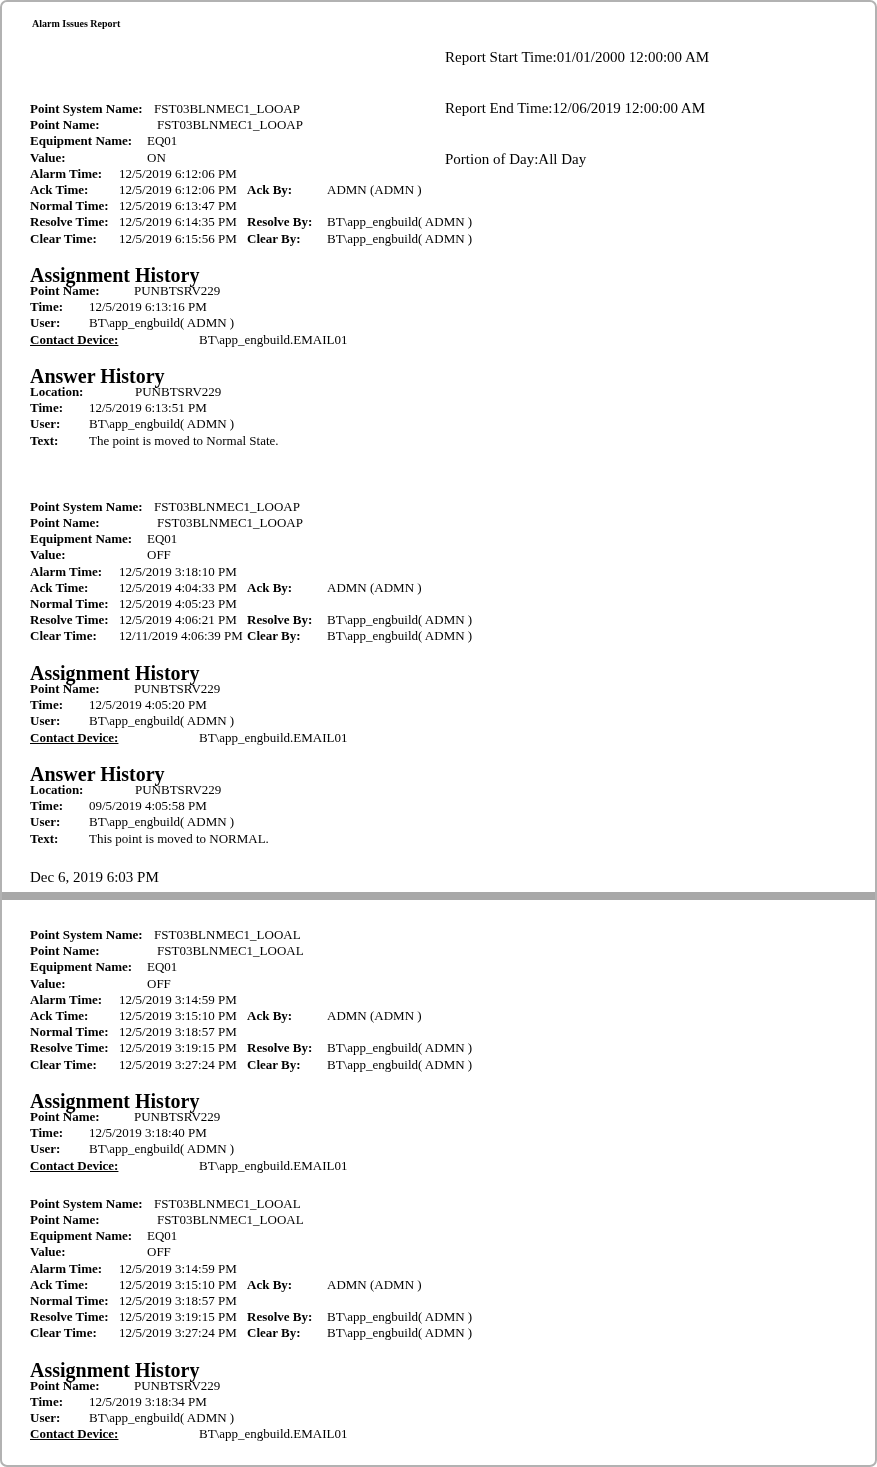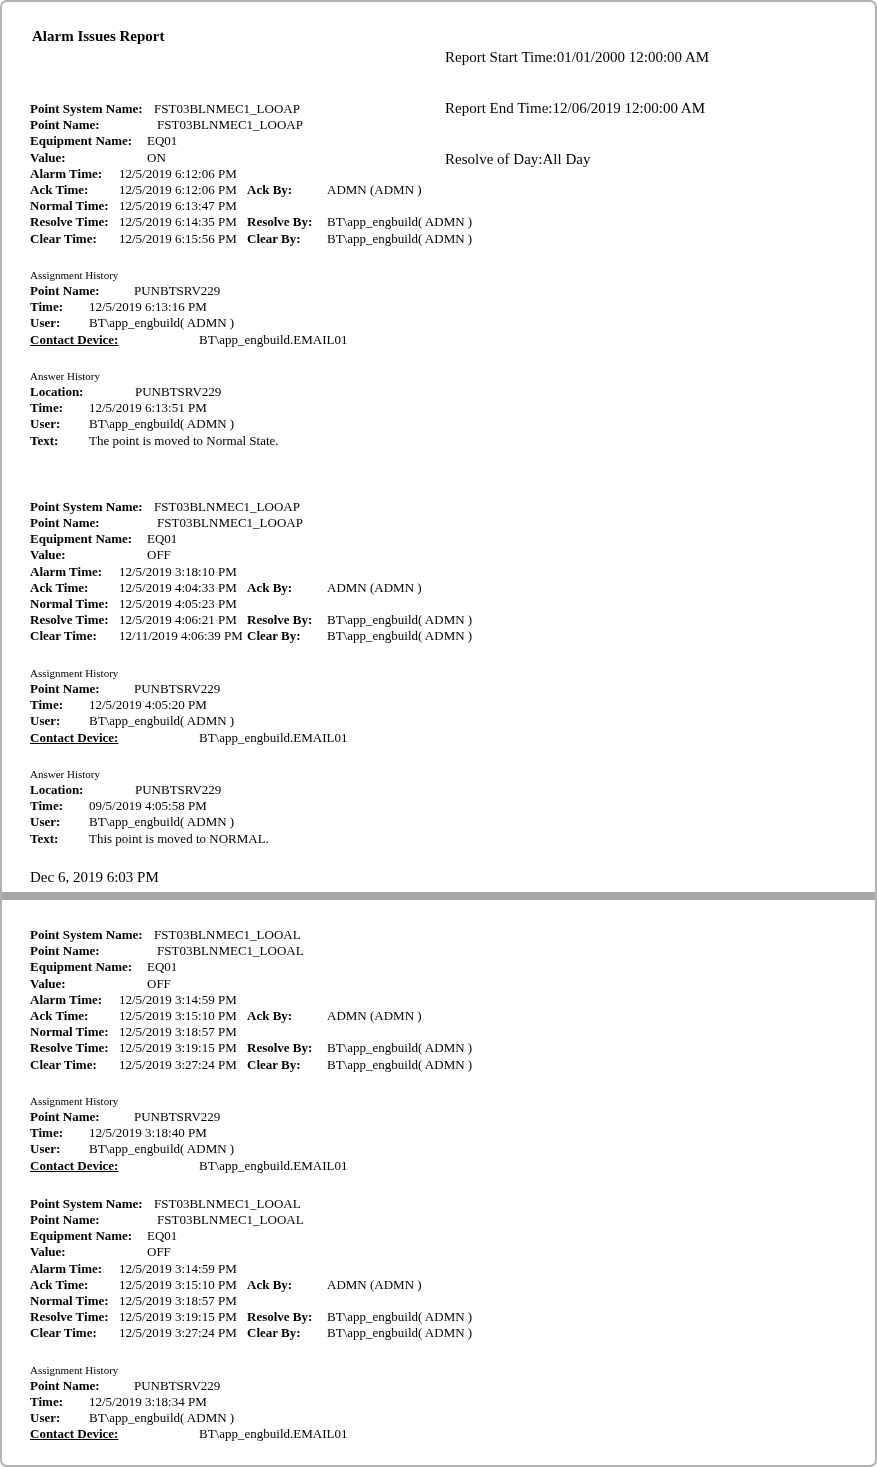--- a/index.html
+++ b/index.html
@@ -7,24 +7,24 @@
   .canvas{
     position:relative;width:877px;height:1467px;box-sizing:border-box;
     border:2px solid #b2b2b2;border-radius:7px;overflow:hidden;background:#fff;
   }
   .page{position:relative;box-sizing:border-box;padding-left:28px;padding-right:10px;}
   .page1{height:890px;}
   .page2{height:660px;padding-top:27px;}
   .divider{height:8px;background:#a8a8a8;}
   .bottom-divider{height:7px;}
   .page-header{position:relative;height:99px;}
-  .report-title{position:absolute;left:2px;top:26px;font-size:15px;font-weight:bold;white-space:pre;}
+  .report-title{position:absolute;left:2px;top:16px;font-size:10px;font-weight:bold;white-space:pre;}
   .header-right{position:absolute;left:415px;top:13px;font-size:15px;line-height:17px;white-space:pre;}
   .row{font-size:13px;line-height:16.2px;white-space:pre;}
-  .hist-h{font-size:11px;line-height:16.2px;font-weight:normal;white-space:pre;}
+  .hist-h{font-size:20px;line-height:16.2px;font-weight:bold;white-space:pre;}
   .lbl{font-weight:bold;display:inline-block;}
   .val{font-weight:normal;}
   .tv{display:inline-block;min-width:128px;}
   .w124{min-width:124px;} .w127{min-width:127px;} .w117{min-width:117px;}
   .w89{min-width:89px;}  .w80{min-width:80px;}
   .w104{min-width:104px;} .w59{min-width:59px;} .w169{min-width:169px;text-decoration:underline;} .w105{min-width:105px;}
   .history{margin-top:20px;}
   .entry{margin-bottom:22px;}
   #p1e .entry:first-child{margin-bottom:50px;}
   .page-footer{font-size:15px;white-space:pre;}
@@ -32,21 +32,21 @@
 </head>
 <body>
 
 <div class="canvas">
   <div class="page page1">
     <div class="page-header">
       <div class="report-title">Alarm Issues Report</div>
       <div class="header-right">
         <div>Report Start Time:01/01/2000 12:00:00 AM</div>
         <div>Report End Time:12/06/2019 12:00:00 AM</div>
-        <div>Resolve of Day:All Day</div>
+        <div>Portion of Day:All Day</div>
       </div>
     </div>
     <div class="entries" id="p1e">
         <div class="entry">
           <div class="row"><span class="lbl w124">Point System Name:</span><span class="val">FST03BLNMEC1_LOOAP</span></div>
           <div class="row"><span class="lbl w127">Point Name:</span><span class="val">FST03BLNMEC1_LOOAP</span></div>
           <div class="row"><span class="lbl w117">Equipment Name:</span><span class="val">EQ01</span></div>
           <div class="row"><span class="lbl w117">Value:</span><span class="val">ON</span></div>
           <div class="row"><span class="lbl w89">Alarm Time:</span><span class="val">12/5/2019 6:12:06 PM</span></div>
           <div class="row"><span class="lbl w89">Ack Time:</span><span class="val tv">12/5/2019 6:12:06 PM</span><span class="lbl w80">Ack By:</span><span class="val">ADMN (ADMN )</span></div>

